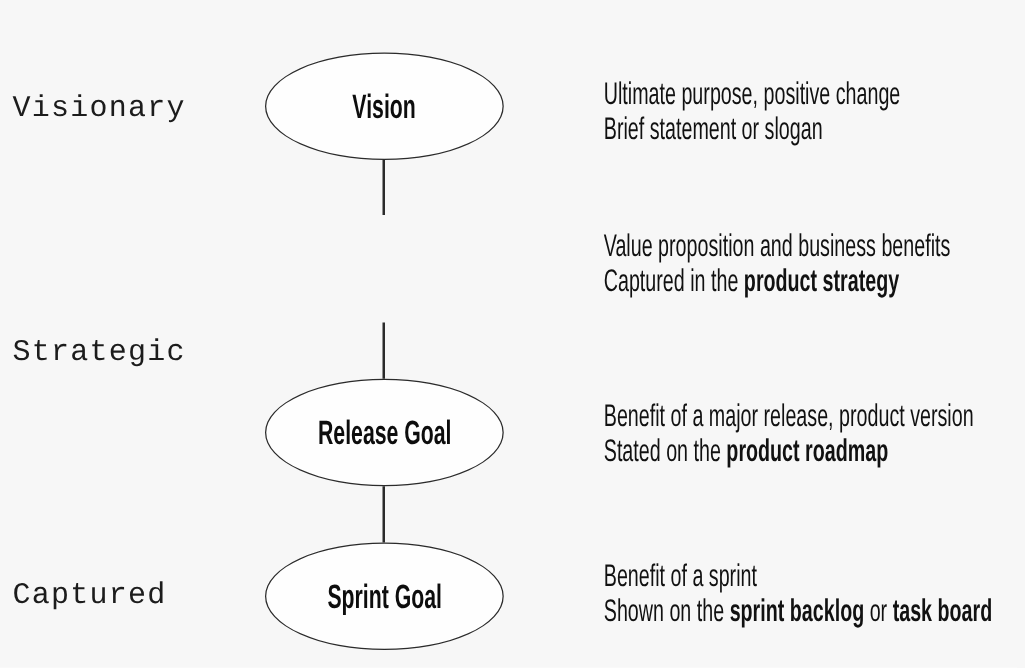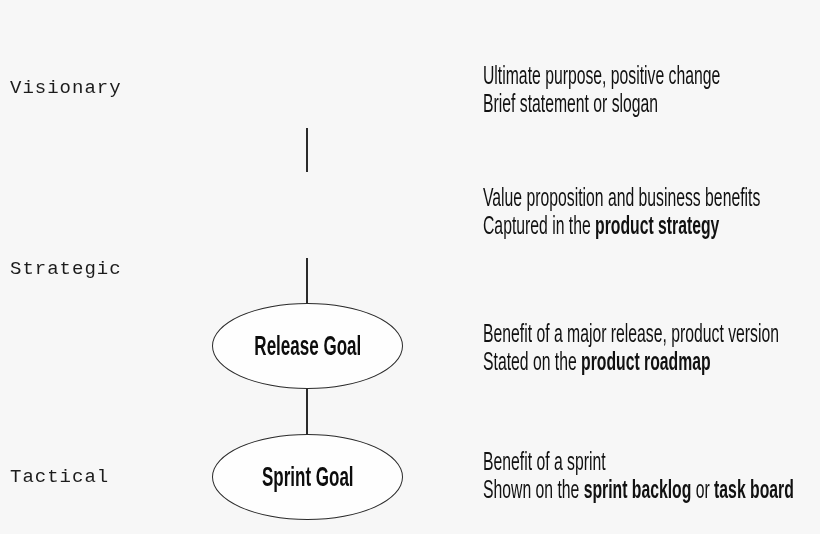--- a/index.html
+++ b/index.html
@@ -15,21 +15,21 @@
     font-family: "Liberation Sans", sans-serif;
     color: #111111;
   }
   
   .level-label {
     position: absolute;
     left: 10px;
     height: 28px;
     line-height: 28px;
     font-family: "Liberation Mono", monospace;
-    font-size: 19px;
+    font-size: 24px;
     letter-spacing: 1px;
     color: #1c1c1c;
     white-space: nowrap;
   }
   
   .connector {
     position: absolute;
     left: 306px;
     width: 2px;
     background: #2b2b2b;
@@ -78,27 +78,30 @@
   }
   .seg { font-weight: 400; }
   .seg.b { font-weight: 700; }
 </style>
 </head>
 <body>
 
 <div class="stage">
 
   <div class="level-label" style="top:74px">Visionary</div>
-  <div class="level-label" style="top:255px">Strategic</div>
-  <div class="level-label" style="top:463px">Tactical</div>
+  <div class="level-label" style="top:269px">Strategic</div>
+  <div class="level-label" style="top:463px">Captured</div>
 
   <div class="connector" style="top:128px;height:44px"></div>
   <div class="connector" style="top:258px;height:45px"></div>
   <div class="connector" style="top:389px;height:45px"></div>
 
+  <div class="node" style="top:42px">
+    <span class="node-label">Vision</span>
+  </div>
 
 
   <div class="node" style="top:434px">
     <span class="node-label">Sprint Goal</span>
   </div>
 
   <div class="node" style="top:303px">
     <span class="node-label">Release Goal</span>
   </div>
 

